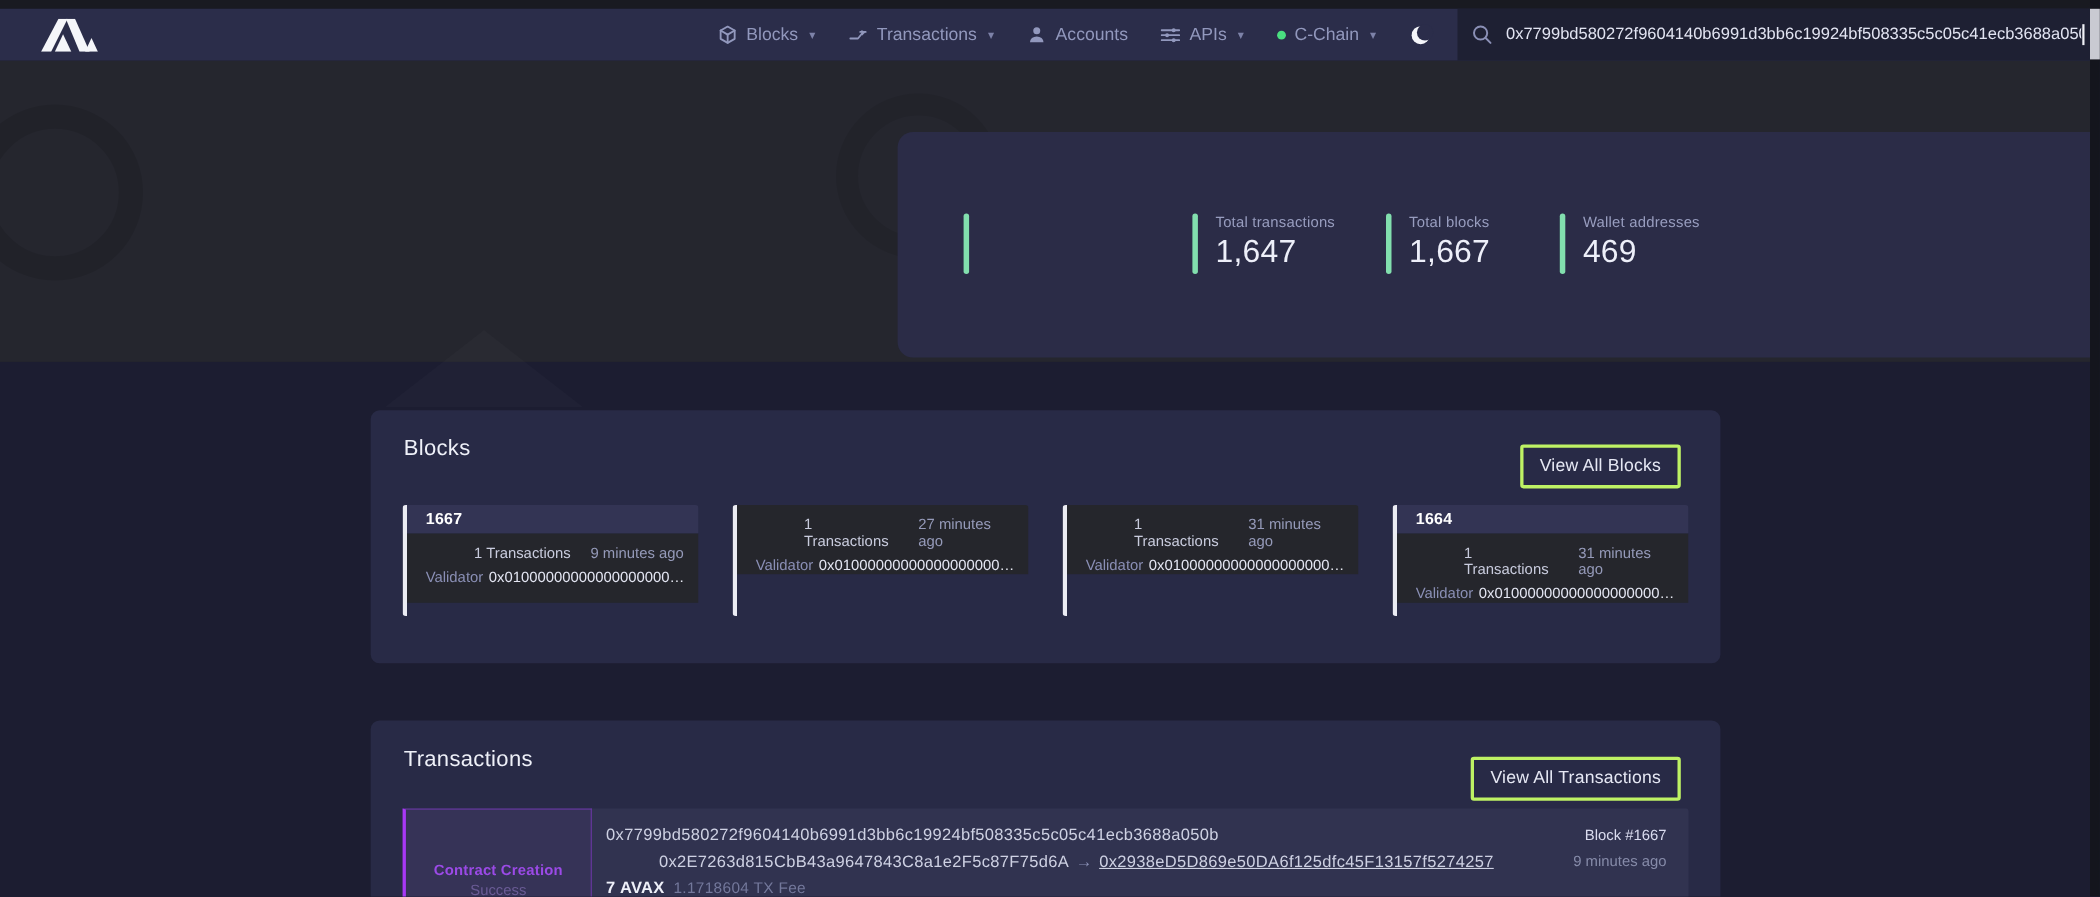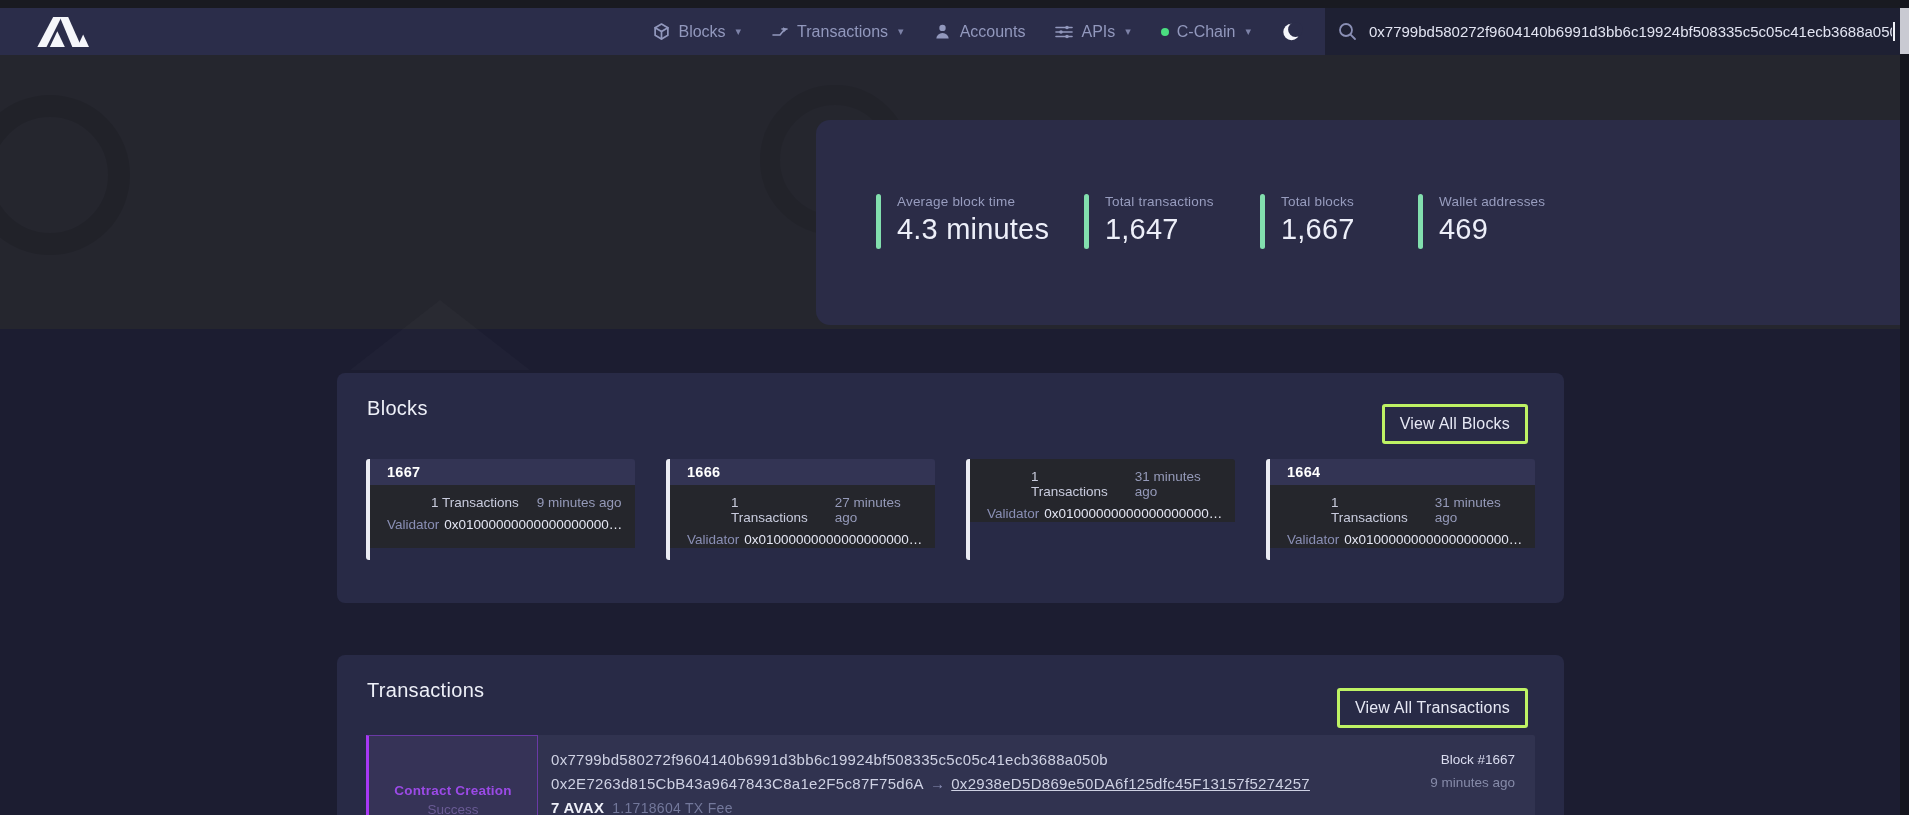--- a/index.html
+++ b/index.html
@@ -105,21 +105,21 @@
     width:172px; flex:none;
     border:1px solid rgba(150,62,230,0.55); border-left:3px solid #a838f5;
     background:rgba(160,61,240,0.05);
     display:flex; flex-direction:column; align-items:center; justify-content:center; gap:4px;
   }
   .tx-type { font-size:13.5px; font-weight:bold; color:#9b4ae6; letter-spacing:0.2px;margin-top:18px; }
   .tx-status { font-size:13.5px; color:#6a5b95; }
   .tx-details { padding:16px 0 0 13px; font-size:15px; letter-spacing:0.3px; }
   .tx-hash { color:#ced1e3; cursor:pointer; }
   .tx-route { margin-top:7px; color:#ced1e3; }
-  .tx-from { cursor:pointer; }
+  .tx-from { cursor:pointer;margin-left:48px; }
   .tx-arrow { color:#8a8fb5; margin:0 6px; }
   .tx-to { text-decoration:underline; cursor:pointer; }
   .tx-amount-line { margin-top:7px; }
   .tx-amount { color:#eef0f9; font-weight:bold; }
   .tx-fee { color:#73789b; font-size:14px; margin-left:8px; }
   .tx-meta { margin-left:auto; padding:17px 20px 0 0; text-align:right; white-space:nowrap; }
   .tx-block-ref { font-size:13.5px; color:#dadcef; cursor:pointer; }
   .tx-age { font-size:13.5px; color:#868ba9; margin-top:8px; }
 
   svg .ln { stroke:#9298bd; stroke-width:1.6; fill:none; stroke-linecap:round; stroke-linejoin:round; }
@@ -209,24 +209,20 @@
   <span class="search-caret"></span>
 </div>
 
 <div class="hero">
   <div class="hero-wm"></div>
   <div class="hero-wm2"></div>
   <div class="hero-panel">
     <div class="stats">
       <div class="stat stat-w1">
         <div class="stat-bar"></div>
-        <div>
-          <div class="stat-label">Average block time</div>
-          <div class="stat-value">4.3 minutes</div>
-        </div>
       </div>
       <div class="stat stat-w2">
         <div class="stat-bar"></div>
         <div>
           <div class="stat-label">Total transactions</div>
           <div class="stat-value">1,647</div>
         </div>
       </div>
       <div class="stat stat-w3">
         <div class="stat-bar"></div>
@@ -265,23 +261,20 @@
           <span class="block-age">9 minutes ago</span>
         </div>
         <div class="validator-line">
           <span class="validator-label">Validator</span><span class="validator-addr">0x0100000000000000000000000000000000000000</span>
         </div>
       </div>
     </div>
 
     <div class="block-card">
       <div class="accent"></div>
-      <div class="block-card-top">
-        <span class="block-number">1666</span>
-      </div>
       <div class="block-card-bottom">
         <div class="block-meta">
           <span class="block-txcount">1 Transactions</span>
           <span class="block-age">27 minutes ago</span>
         </div>
         <div class="validator-line">
           <span class="validator-label">Validator</span><span class="validator-addr">0x0100000000000000000000000000000000000000</span>
         </div>
       </div>
     </div>

